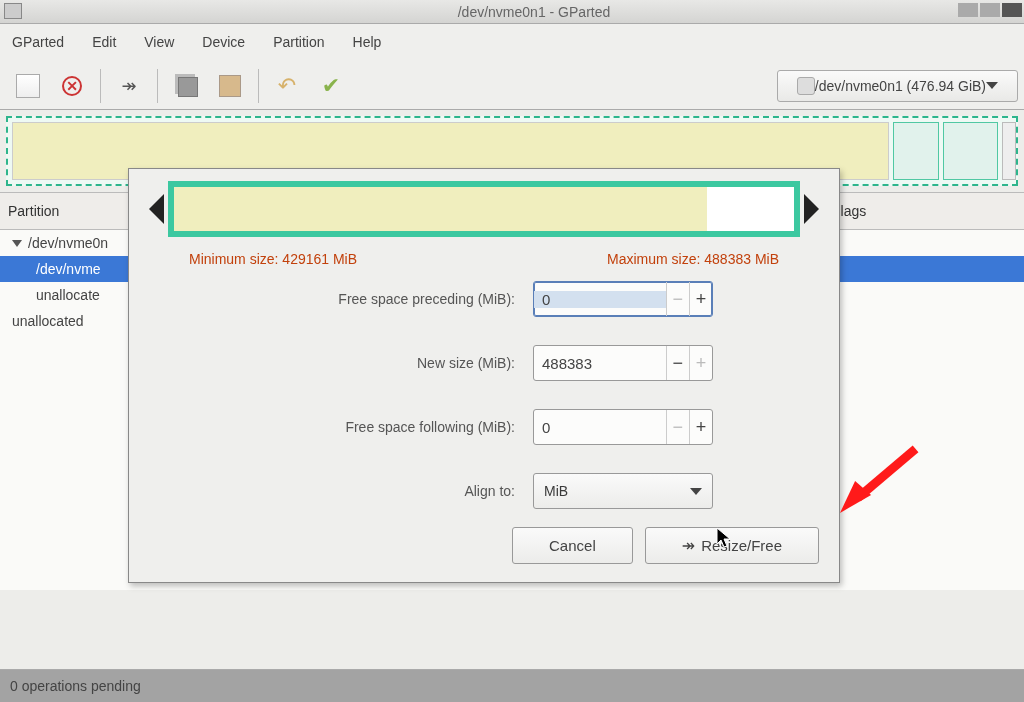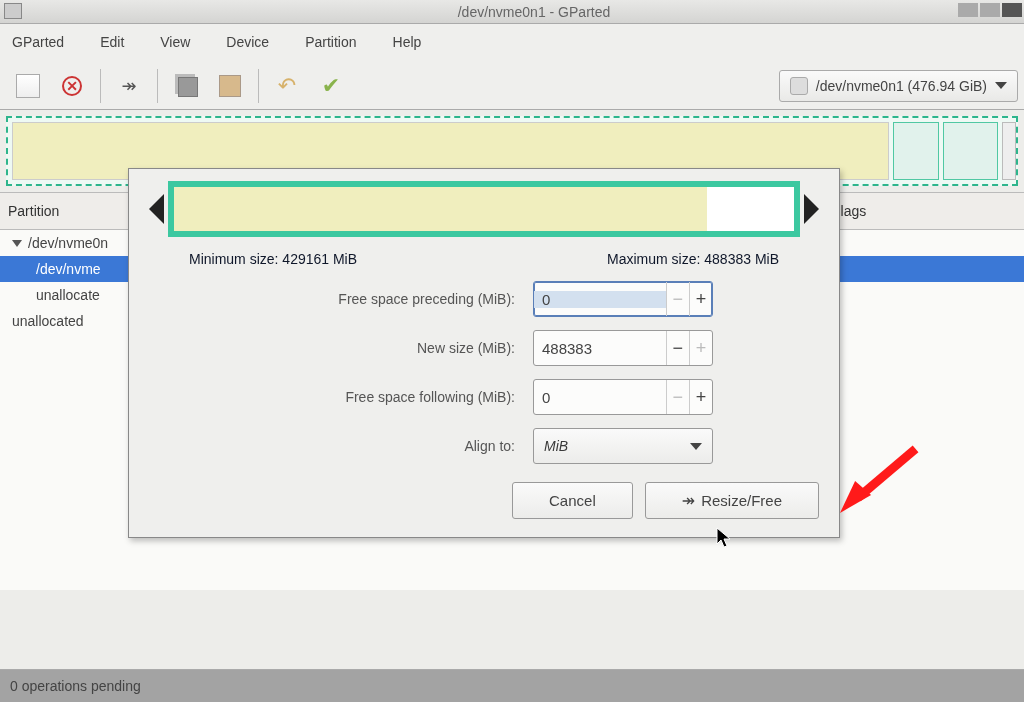--- a/index.html
+++ b/index.html
@@ -35,21 +35,21 @@
     position: absolute; right: 2px; top: 3px;
     display: flex; gap: 2px;
   }
   .window-title-bar .window-buttons div {
     width: 20px; height: 14px; background: #aaa;
   }
   .menubar {
     display: flex;
     background: #efefed;
     padding: 4px 0 6px 0;
-    gap: 12px;
+    gap: 4px;
   }
   .menubar .item {
     padding: 6px 12px 6px 12px;
     color: #444;
   }
   .toolbar {
     display: flex;
     align-items: center;
     background: #efefed;
     border-bottom: 1px solid #aaa;
@@ -66,24 +66,23 @@
   .tb-copy { width:20px;height:20px;background:#999;border:1px solid #777;box-shadow:-3px -3px 0 #bbb;margin:3px 0 0 3px;}
   .tb-paste { width:22px;height:22px;background:#d7b98c;border:1px solid #a98;}
   .tb-undo { color:#d7b26b;font-size:22px; }
   .tb-check { color:#89b34c;font-size:22px; }
   .toolbar-sep { width:1px; height:34px; background:#bbb; margin: 0 6px; }
   .spacer { flex: 1; }
   .device-selector {
     border: 1px solid #aaa;
     background: linear-gradient(#fafafa,#e9e9e7);
     border-radius: 3px;
-    padding: 6px 10px;
+    padding: 6px 19px;
     display: flex;
     align-items: center;
-    gap: 8px;
     color:#444;
   }
   .disk-icon { width:18px;height:18px;background:#ddd;border:1px solid #aaa;border-radius:3px;}
   .caret-down { width:0;height:0;border-left:6px solid transparent;border-right:6px solid transparent;border-top:7px solid #444;}
   .partition-bar {
     margin: 6px;
     height: 70px;
     border: 2px dashed #2db58c;
     background: #eef9f4;
     display: flex;
@@ -170,26 +169,26 @@
   .preview-box {
     flex:1; height:56px;
     border: 6px solid #3cc8a0;
     display:flex;
   }
   .preview-used { width:86%; background:#f0eebe; }
   .preview-free { flex:1; background:#fff; }
   .minmax {
     display:flex; justify-content:space-between;
     padding: 0 40px 14px;
-    color:#0f172a;
+    color:#c2410c;
   }
   .form {
     display:grid;
     grid-template-columns: 260px 180px;
-    gap: 13px 18px;
+    gap: 28px 18px;
     justify-content:center;
     align-items:center;
   }
   .form label { text-align:right; color:#555;}
   .spin {
     display:flex;
     border:1px solid #999;
     border-radius:3px;
     background:#fcfcfb;
     height:36px;
@@ -210,21 +209,20 @@
   .spin.focused input { background:#d3e0ef; }
   .selectbox {
     border:1px solid #999;
     border-radius:3px;
     background:linear-gradient(#fafafa,#ececea);
     height:36px;
     display:flex;
     align-items:center;
     padding: 16px 10px;
     justify-content:space-between;
-    font-style:italic;
   }
   .dlg-buttons {
     display:flex;
     justify-content:flex-end;
     gap: 12px;
     margin-top: 18px;
   }
   .btn {
     border:1px solid #999;
     border-radius:3px;

